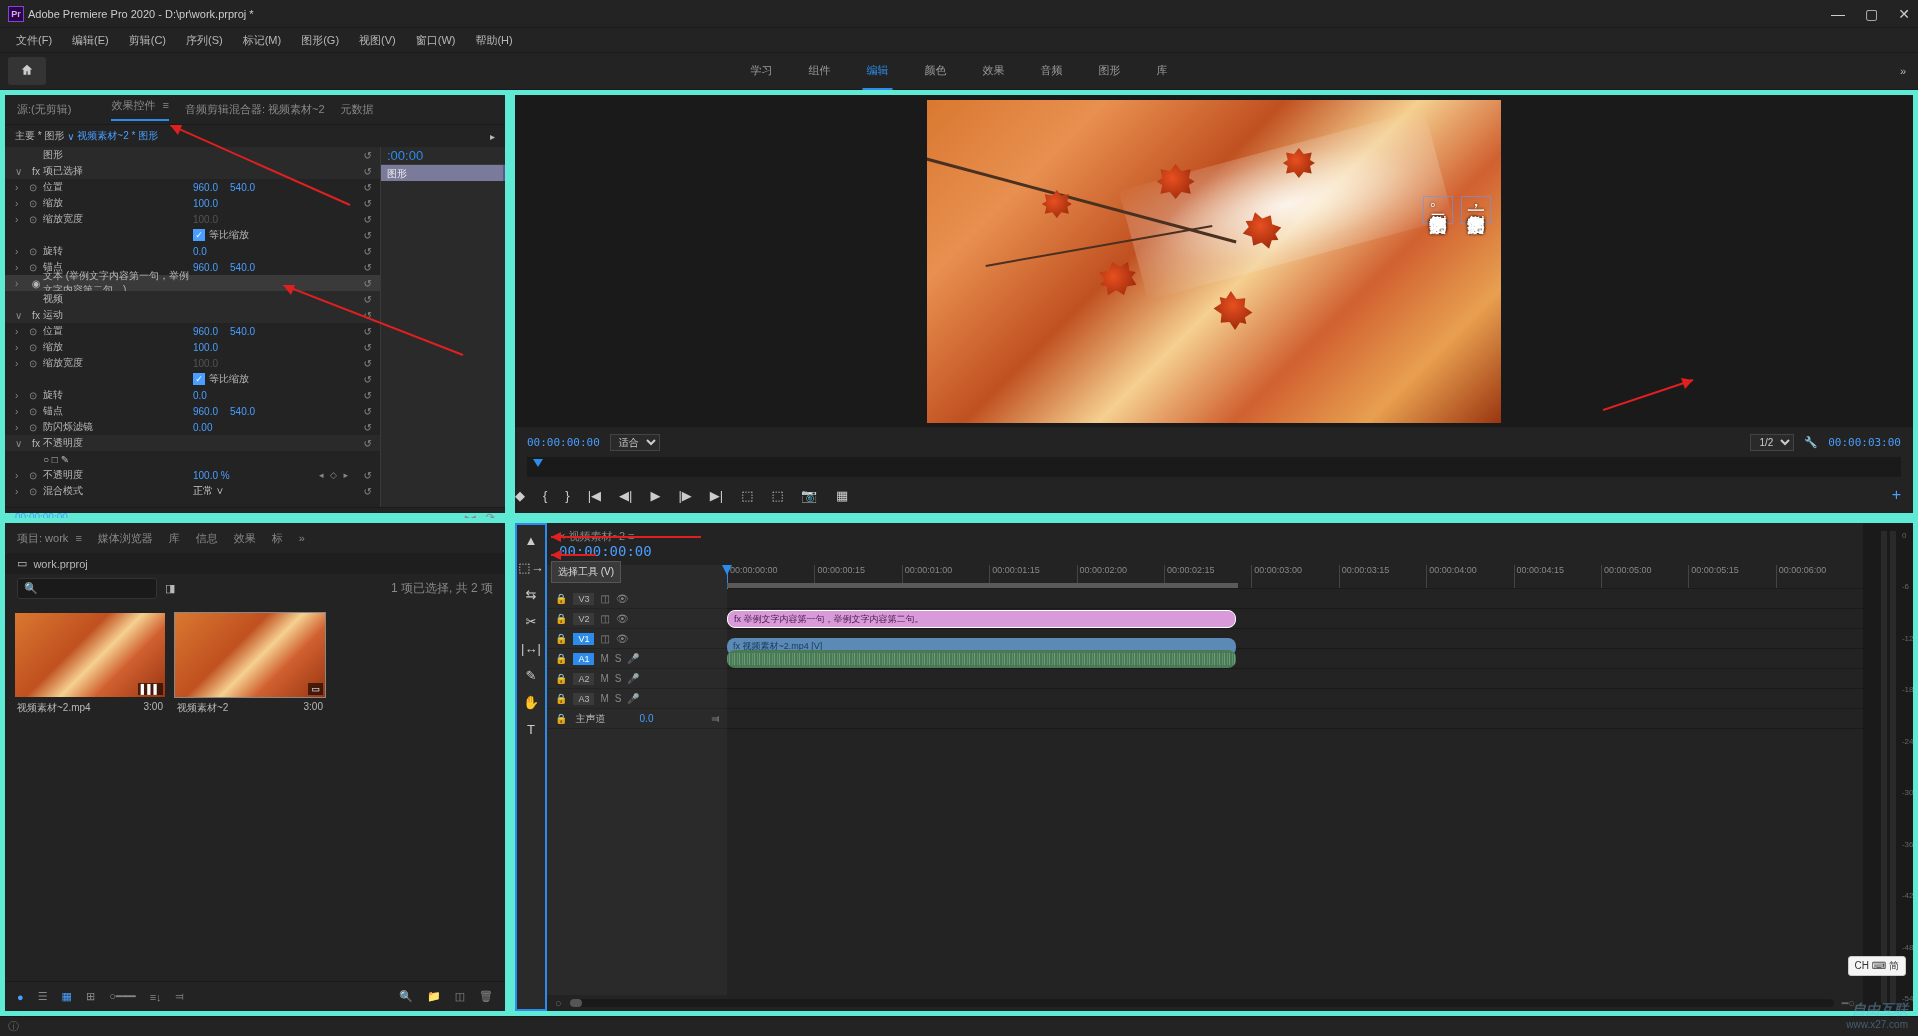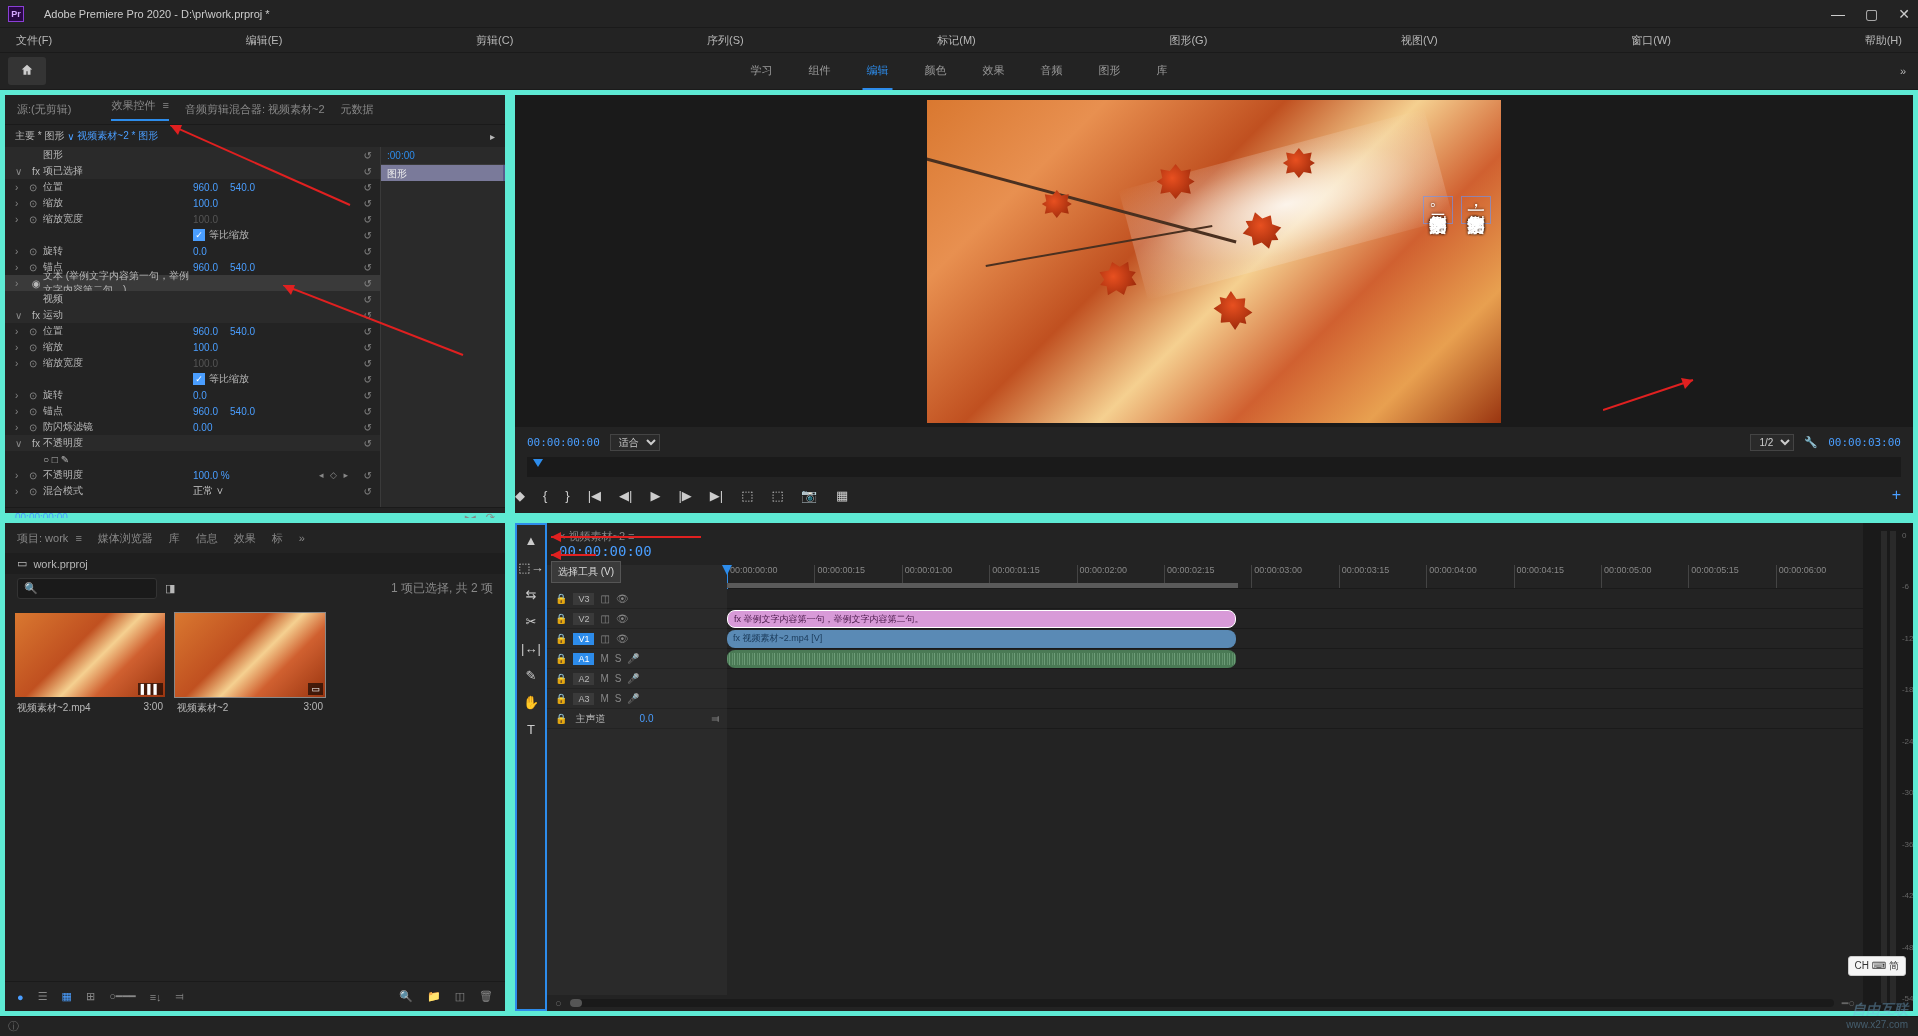--- a/index.html
+++ b/index.html
@@ -1,43 +1,43 @@
 <!DOCTYPE html>
 <html><head>
 <meta charset="utf-8">
 <style>
 * { margin: 0; padding: 0; box-sizing: border-box; font-family: "Microsoft YaHei", sans-serif; }
 body { background: #232323; color: #b8b8b8; font-size: 11px; overflow: hidden; width: 1918px; height: 1036px; }
 .titlebar { height: 28px; background: #232323; display: flex; align-items: center; padding: 0 8px; border-bottom: 1px solid #1a1a1a; }
-.titlebar .app-icon { width: 16px; height: 16px; background: #2a0845; border: 1px solid #8a3fd6; display: flex; align-items: center; justify-content: center; color: #d6a8ff; font-size: 9px; font-weight: bold; margin-right: 20px; }
+.titlebar .app-icon { width: 16px; height: 16px; background: #2a0845; border: 1px solid #8a3fd6; display: flex; align-items: center; justify-content: center; color: #d6a8ff; font-size: 9px; font-weight: bold; margin-right: 4px; }
 .titlebar .title { color: #ccc; }
 .window-controls { margin-left: auto; display: flex; gap: 20px; }
 .window-controls span { font-size: 14px; color: #ccc; cursor: pointer; }
-.menubar { height: 24px; background: #232323; display: flex; align-items: center; padding: 0 8px; gap: 4px; justify-content: space-between; }
+.menubar { height: 24px; background: #232323; display: flex; align-items: center; padding: 0 8px; gap: 4px; }
 .menubar span { padding: 2px 8px; cursor: pointer; }
 .topnav { height: 38px; background: #232323; display: flex; align-items: center; border-top: 1px solid #1a1a1a; border-bottom: 1px solid #1a1a1a; position: relative; }
 .home-btn { padding: 6px 12px; margin-left: 8px; background: #343434; border-radius: 3px; }
 .workspace-tabs { position: absolute; left: 50%; transform: translateX(-50%); display: flex; gap: 28px; }
 .workspace-tabs span { padding: 10px 4px; cursor: pointer; color: #999; }
 .workspace-tabs span.active { color: #2d8ceb; border-bottom: 2px solid #2d8ceb; }
 .expand-icon { margin-left: auto; margin-right: 12px; }
 .main-grid { display: grid; grid-template-columns: 510px 1fr; grid-template-rows: 428px 1fr; height: calc(1036px - 28px - 24px - 38px - 20px); }
 .panel { background: #232323; border: 5px solid #5eead4; position: relative; }
 .panel-tabs { height: 30px; display: flex; align-items: center; gap: 16px; padding: 0 12px; border-bottom: 1px solid #1a1a1a; }
 .panel-tabs span { cursor: pointer; color: #888; }
 .panel-tabs span.active { color: #ccc; border-bottom: 2px solid #2d8ceb; padding-bottom: 6px; margin-left: 24px; }
 .hamburger { color: #888; margin-left: 4px; }
 
 
 .effect-ctrl-header { display: flex; align-items: center; padding: 4px 10px; font-size: 10px; }
 .effect-ctrl-header .link { color: #4a9eff; }
 .effect-body { display: flex; height: 360px; }
 .effect-props { width: 375px; overflow: hidden; }
 .effect-timeline { flex: 1; background: #2a2a2a; border-left: 1px solid #3a3a3a; position: relative; }
-.effect-timeline-hdr { height: 18px; border-bottom: 1px solid #3a3a3a; display: flex; align-items: center; padding-left: 6px; color: #2d8ceb; font-size: 10px; }
+.effect-timeline-hdr { height: 18px; border-bottom: 1px solid #3a3a3a; display: flex; align-items: center; padding-left: 6px; color: #2d8ceb; font-size: 13px; }
 .effect-timeline-clip { background: #7a7a9a; height: 16px; margin: 0; padding: 2px 6px; color: #eee; font-size: 10px; border-right: 2px solid #5a5a8a; }
 .prop-row { display: flex; align-items: center; height: 16px; padding: 0 10px; font-size: 10px; position: relative; }
 .prop-row.section { background: #2a2a2a; font-weight: 500; }
 .prop-row.highlighted { background: #3a3a3a; }
 .prop-row .tw { color: #888; margin-right: 4px; width: 10px; }
 .prop-row .fx { width: 14px; text-align: center; }
 .prop-row .kf { width: 14px; color: #888; }
 .prop-label { flex: 0 0 150px; }
 .prop-val { color: #4a9eff; margin-right: 12px; }
 .prop-val.dim { color: #555; }
@@ -583,21 +583,21 @@
               <span class="lvl">0.0</span>
               <span style="margin-left:auto;">⫤</span>
             </div>
           </div>
       <div class="tracks-content" id="tracks-content">
             <div class="track-lane"></div>
             <div class="track-lane">
               <div class="clip gfx" style="left:0;width:44.8%;">fx 举例文字内容第一句，举例文字内容第二句。</div>
             </div>
             <div class="track-lane">
-              <div class="clip vid" style="left:0;width:44.8%;">fx 视频素材~2.mp4 [V]</div>
+              <div class="clip vid" style="left:0;width:44.8%;margin-top:8px;">fx 视频素材~2.mp4 [V]</div>
             </div>
             <div class="track-lane">
               <div class="clip aud" style="left:0;width:44.8%;">
                 <div class="waveform"></div>
               </div>
             </div>
             <div class="track-lane"></div>
             <div class="track-lane"></div>
             <div class="track-lane"></div>
           </div>

